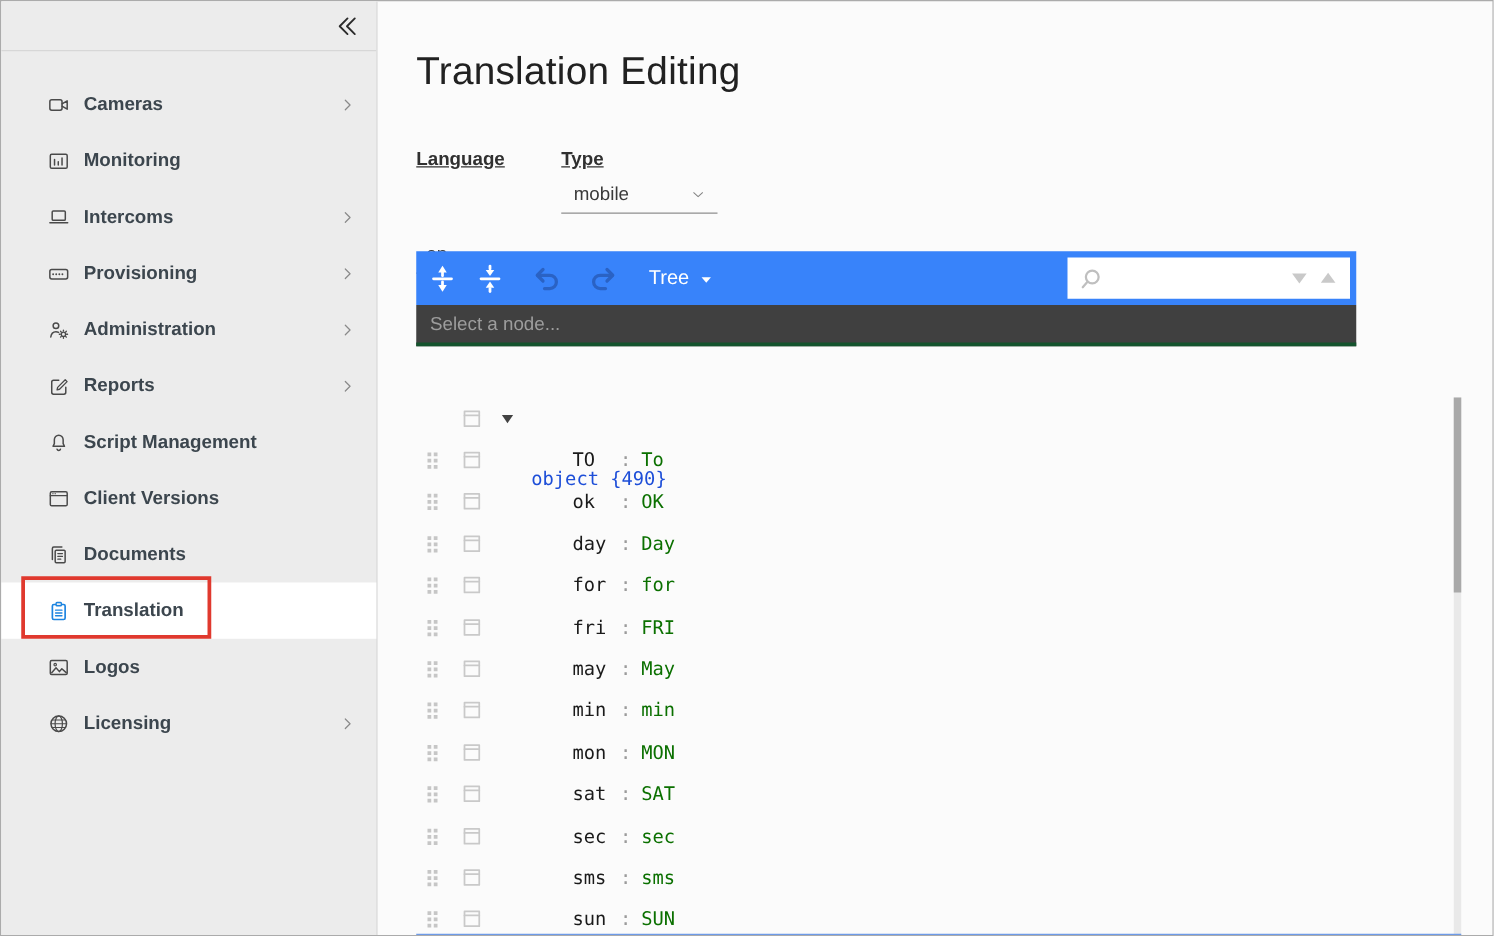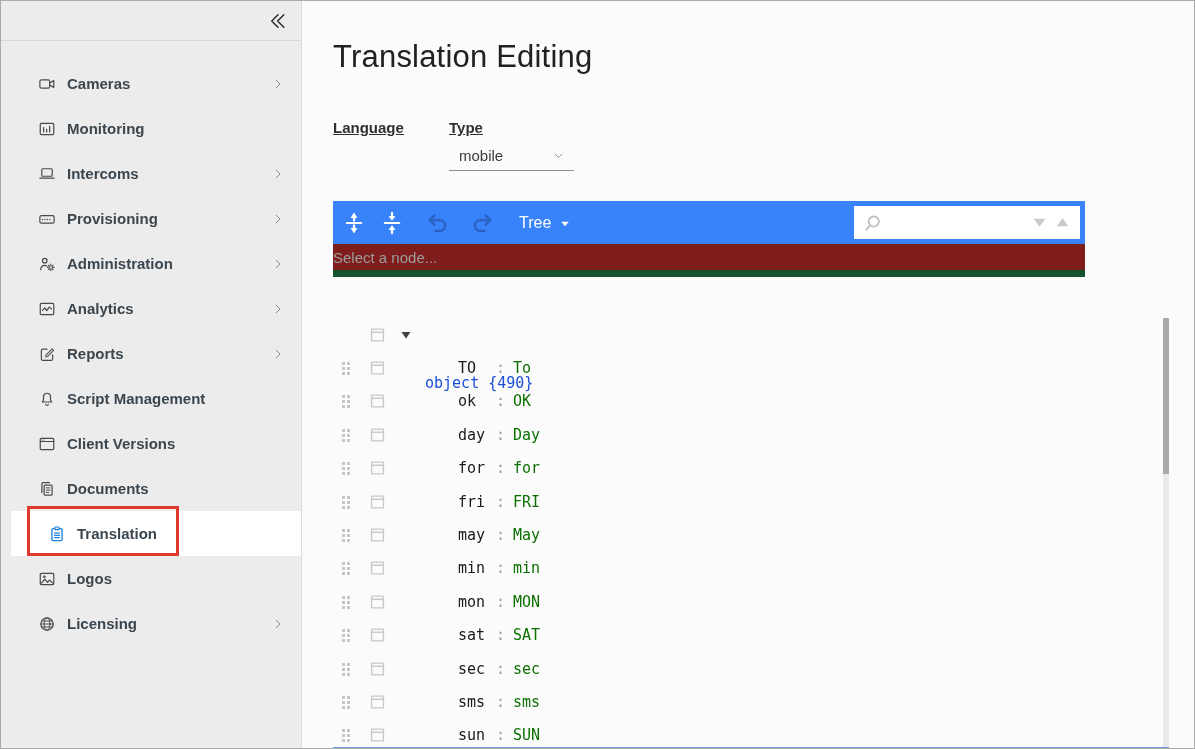--- a/index.html
+++ b/index.html
@@ -8,21 +8,21 @@
     position:relative;width:1195px;height:749px;overflow:hidden;
     border:1px solid #ABABAB;background:#FBFBFB;
     font-family:"Liberation Sans","DejaVu Sans",sans-serif;
   }
   
   #sidebar{position:absolute;left:0;top:0;bottom:0;width:301px;background:#ECECEC;border-right:1px solid #DCDCDC;}
   #sidebar-header{position:relative;height:40px;border-bottom:1px solid #D7D7D7;}
   #collapse-btn{position:absolute;right:13px;top:10px;width:20px;height:20px;color:#2B2B2B;cursor:pointer;}
   #sidebar-nav{position:absolute;top:60px;left:0;right:0;}
   .nav-item{position:relative;height:45px;display:flex;align-items:center;padding-left:37px;cursor:pointer;}
-  .nav-item.active{background:#FFFFFF;margin-left:10px;}
+  .nav-item.active{background:#FFFFFF;}
   .nav-icon{width:18px;height:18px;margin-right:11px;color:#4A4A4A;flex:none;display:flex;}
   .nav-item.active .nav-icon{color:#1C84E0;}
   .nav-label{font-size:15px;font-weight:bold;color:#3C464E;white-space:nowrap;}
   .nav-chev{position:absolute;right:16px;top:50%;transform:translateY(-50%);width:14px;height:14px;color:#8A8A8A;}
   .red-box{position:absolute;left:16px;top:-5px;width:152px;height:50px;border:3px solid #E0392E;pointer-events:none;z-index:5;}
   
   #page-title{position:absolute;left:332px;top:38px;font-size:31px;font-weight:300;color:#212121;letter-spacing:.2px;}
   .f-label{position:absolute;top:118px;font-size:15px;font-weight:bold;color:#303030;text-decoration:underline;}
   #lang-label{left:332px;}  #type-label{left:448px;}
   .select{position:absolute;top:140px;height:30px;border-bottom:1px solid #8F8F8F;font-size:15px;color:#3A3A3A;display:flex;align-items:center;cursor:pointer;}
@@ -35,21 +35,21 @@
   .tb-btn{position:absolute;top:10px;width:24px;height:24px;color:#FFFFFF;cursor:pointer;display:flex;align-items:center;justify-content:center;}
   #tb-expand{left:9px;}  #tb-collapse{left:47px;}
   #tb-undo{left:93px;color:#2A62C4;}  #tb-redo{left:137px;color:#2A62C4;}
   #tb-mode{position:absolute;left:186px;top:0;height:43px;display:flex;align-items:center;color:#FFFFFF;font-size:16px;cursor:pointer;}
   #tb-mode .caret{width:12px;height:12px;margin-left:8px;margin-top:3px;}
   #search-box{position:absolute;top:5px;right:5px;width:226px;height:33px;background:#FFFFFF;display:flex;align-items:center;}
   #search-icon{width:20px;height:20px;margin-left:8px;color:#BFBFBF;flex:none;}
   #search-input{flex:1;border:none;outline:none;height:26px;min-width:0;font-size:14px;padding:0 4px;background:transparent;}
   .search-tri{width:17px;height:17px;color:#C9C9C9;flex:none;cursor:pointer;}
   #search-tri-down{margin-right:6px;}  #search-tri-up{margin-right:9px;}
-  #navbar{height:33px;background:#7f1d1d;border-bottom:7px solid #14532d;display:flex;align-items:center;font-size:15px;color:#9D9D9D;}
+  #navbar{height:33px;background:#404040;border-bottom:3px solid #14532d;display:flex;align-items:center;padding-left:11px;font-size:15px;color:#9D9D9D;}
   
   #json-tree{position:absolute;left:332px;top:317px;width:828px;font-family:"DejaVu Sans Mono","Liberation Mono",monospace;font-size:15px;}
   .t-row{position:relative;height:33.4px;}
   .drag{position:absolute;left:9px;top:50%;margin-top:-6px;width:3px;height:3px;background:#C6C6C6;
         box-shadow:5px 0 #C6C6C6,0 5px #C6C6C6,5px 5px #C6C6C6,0 10px #C6C6C6,5px 10px #C6C6C6;cursor:grab;}
   .ctx{position:absolute;left:37px;top:50%;transform:translateY(-50%);width:15px;height:15px;color:#C9C9C9;cursor:pointer;}
   .root-caret{position:absolute;left:67px;top:50%;transform:translateY(-50%);width:12px;height:12px;color:#424242;cursor:pointer;}
   .root-label{position:absolute;left:92px;top:50%;transform:translateY(-50%);color:#1d4ed8;white-space:pre;margin-top:48px;}
   .root-count{margin-left:9px;}
   .kv{position:absolute;left:125px;top:50%;transform:translateY(-50%);white-space:pre;}
@@ -139,34 +139,20 @@
           <span class="nav-label">Administration</span>
           <span class="nav-chev">
             <svg viewBox="0 0 24 24" fill="none" stroke="currentColor" stroke-width="1.7" stroke-linecap="round" stroke-linejoin="round">
               <path d="M9 5.5l6.5 6.5L9 18.5"></path>
             </svg>
           </span>
         </div>
         <div class="nav-item">
           <span class="nav-icon">
             <svg viewBox="0 0 24 24" fill="none" stroke="currentColor" stroke-width="1.6" stroke-linecap="round" stroke-linejoin="round">
-              <rect x="3" y="4.5" width="18" height="15" rx="1.5"></rect>
-              <path d="M6 13.8l3-3.3 2.6 3.6 3.4-4.6 3 2.4"></path>
-            </svg>
-          </span>
-          <span class="nav-label">Analytics</span>
-          <span class="nav-chev">
-            <svg viewBox="0 0 24 24" fill="none" stroke="currentColor" stroke-width="1.7" stroke-linecap="round" stroke-linejoin="round">
-              <path d="M9 5.5l6.5 6.5L9 18.5"></path>
-            </svg>
-          </span>
-        </div>
-        <div class="nav-item">
-          <span class="nav-icon">
-            <svg viewBox="0 0 24 24" fill="none" stroke="currentColor" stroke-width="1.6" stroke-linecap="round" stroke-linejoin="round">
               <path d="M19.5 13v5.5a2 2 0 0 1-2 2H6.5a2 2 0 0 1-2-2V7.5a2 2 0 0 1 2-2H12"></path>
               <path d="M10.8 13.2l8.1-8.1 2 2-8.1 8.1-2.6.6z" stroke-width="1.4"></path>
             </svg>
           </span>
           <span class="nav-label">Reports</span>
           <span class="nav-chev">
             <svg viewBox="0 0 24 24" fill="none" stroke="currentColor" stroke-width="1.7" stroke-linecap="round" stroke-linejoin="round">
               <path d="M9 5.5l6.5 6.5L9 18.5"></path>
             </svg>
           </span>

